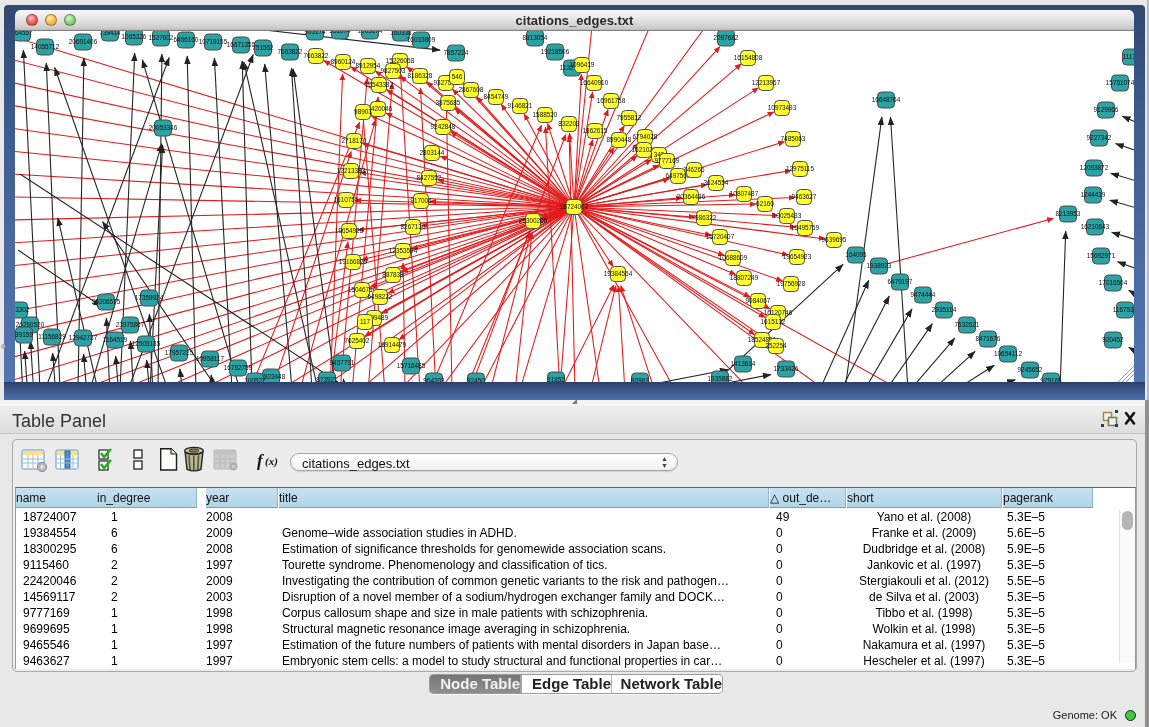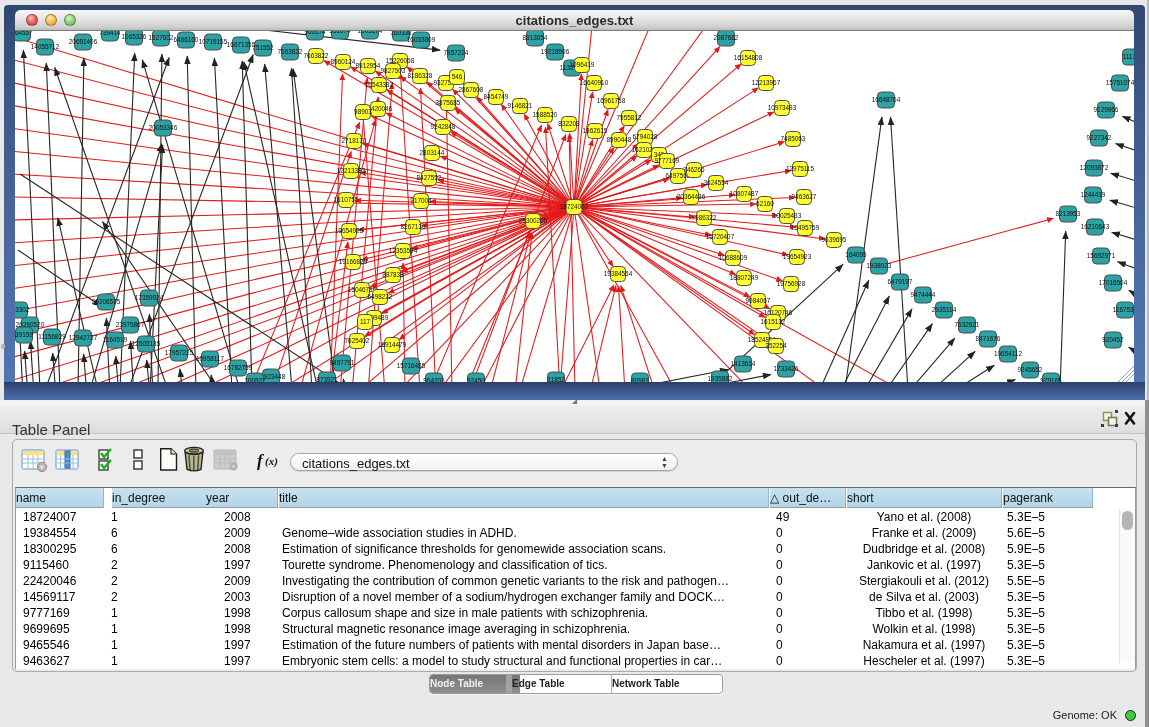--- a/index.html
+++ b/index.html
@@ -15,54 +15,54 @@
  border-bottom:1px solid #7e7e7e;border-radius:5px 5px 0 0}
 #title{position:absolute;left:0;top:3px;width:100%;text-align:center;font-size:13px;
  font-weight:bold;color:#2a2a2a}
 .tl{position:absolute;top:15px;width:12px;height:12px;border-radius:50%;border:1px solid rgba(0,0,0,.35)}
 #tlr{left:11px;background:radial-gradient(circle at 4px 3px,#ffc2c2,#ee6a63 45%,#d83730)}
 #tly{left:30px;background:radial-gradient(circle at 4px 3px,#ffeebb,#f6bf55 45%,#e99e2e)}
 #tlg{left:49px;background:radial-gradient(circle at 4px 3px,#d6f5c2,#92d687 45%,#5eb844)}
 
 #tpbar{position:absolute;left:0;top:404px;width:1149px;height:30px;
  background:linear-gradient(180deg,#efefef,#dddddd);border-top:1px solid #f8f8f8;border-bottom:1px solid #c4c4c4}
-#tptitle{position:absolute;left:12px;top:16px;font-size:15px;color:#333}
+#tptitle{position:absolute;left:12px;top:6px;font-size:18px;color:#333}
 #panel{position:absolute;left:12px;top:439px;width:1125px;height:233px;
  background:#ececec;border:1px solid #a9a9a9;border-radius:5px}
 
 #toolbar{position:absolute;left:0;top:0}
 #combo{position:absolute;left:277px;top:13px;width:388px;height:18px;border:1px solid #a5a5a5;
  border-radius:9px;background:linear-gradient(180deg,#ffffff,#f1f1f1);box-shadow:0 1px 1px rgba(0,0,0,.12)}
 #combotext{position:absolute;left:11px;top:2px;font-size:13px;color:#111}
 #comboarr{position:absolute;right:9px;top:2px;font-size:7px;color:#444;line-height:6.5px}
 
 #tbl{position:absolute;left:2px;top:47px;width:1121px;height:182px;background:#fff;
  border-top:1px solid #666;border-left:1px solid #9a9a9a;border-right:1px solid #9a9a9a}
 #thead{position:absolute;left:0;top:0;width:1077px;height:20px}
 .th{position:absolute;top:0;height:20px;background:linear-gradient(180deg,#c6e1f0,#b2d5e8);
  border-right:1px solid #8fb8cf;border-bottom:1px solid #9a9a9a;font-size:12px;color:#111;
  line-height:20px}
 #tbody{position:absolute;left:0;top:21px;width:1077px}
 .tr{position:relative;width:1077px;height:16px}
 .c{position:absolute;top:0;height:16px;font-size:12px;color:#000;line-height:16px;white-space:nowrap;overflow:hidden}
 .c0{left:7px;width:85px}
 .c1{left:95px;width:95px}
-.c2{left:208px;width:80px}
+.c2{left:190px;width:80px}
 .c3{left:266px;width:490px}
 .c4{left:760px;width:70px}
 .c5{left:830px;width:156px;text-align:center}
 .c6{left:991px;width:95px}
 #vscroll{position:absolute;left:1103px;top:21px;width:16px;height:154px;background:#fafafa;border-left:1px solid #e3e3e3}
 #vthumb{position:absolute;left:2px;top:2px;width:11px;height:19px;border-radius:6px;background:#b5b5b5}
 
 #tabs{position:absolute;left:429px;top:674px;width:294px;height:20px;border:1px solid #9b9b9b;
  border-radius:4px;background:#fff;box-shadow:0 1px 0 rgba(255,255,255,.8)}
-.tab{position:absolute;top:0;height:18px;font-size:10px;font-weight:bold;line-height:18px;text-align:left;color:#222}
+.tab{position:absolute;top:0;height:18px;font-size:15px;font-weight:bold;line-height:18px;text-align:right;color:#222}
 #tab1{left:0;width:90px;background:linear-gradient(180deg,#767676,#8f8f8f);color:#f2f2f2;border-radius:3px 0 0 3px}
-#tab2{left:76px;width:91px;border-left:6px solid #a3a3a3}
+#tab2{left:90px;width:91px;border-left:2px solid #a3a3a3}
 #tab3{left:181px;width:111px;border-left:1px solid #b5b5b5}
 
 #mem{position:absolute;right:32px;top:709px;font-size:11px;color:#222}
 #memdot{position:absolute;right:13px;top:710px;width:11px;height:11px;border-radius:50%;
  background:#3ecb3e;border:1px solid #222}
 #redge{position:absolute;right:0;top:400px;width:4px;height:327px;background:#909090}
 #redge2{position:absolute;right:0;top:0;width:2px;height:400px;background:#b9b9b9}
 #winbot{position:absolute;left:4px;top:382px;width:1141px;height:18px;background:linear-gradient(180deg,#2c3e66 0%,#3b5586 40%,#4a6fad 100%)}
 #gapstrip{position:absolute;left:0;top:400px;width:1149px;height:4px;background:#f3f3f3}
 #grip{position:absolute;left:571px;top:399px;width:9px;height:6px;color:#777;font-size:8px;line-height:6px}
@@ -664,21 +664,21 @@
       <text x="8" y="15" font-size="11" font-style="italic" font-weight="bold" font-family="Liberation Serif,serif" fill="#111">(x)</text>
     </g>
   </svg>
   <div id="combo">
     <div id="combotext">citations_edges.txt</div>
     <div id="comboarr">▲<br>▼</div>
   </div>
   <div id="tbl">
     <div id="thead">
       <div class="th" style="left:0;width:88px">name</div>
-      <div class="th" style="left:96px;width:100px">in_degree</div>
+      <div class="th" style="left:81px;width:100px">in_degree</div>
       <div class="th" style="left:190px;width:72px">year</div>
       <div class="th" style="left:263px;width:490px">title</div>
       <div class="th" style="left:754px;width:76px">△ out_de…</div>
       <div class="th" style="left:831px;width:155px">short</div>
       <div class="th" style="left:987px;width:90px">pagerank</div>
     </div>
     <div id="tbody">
           <div class="tr">
             <div class="c c0">18724007</div>
             <div class="c c1">1</div>

